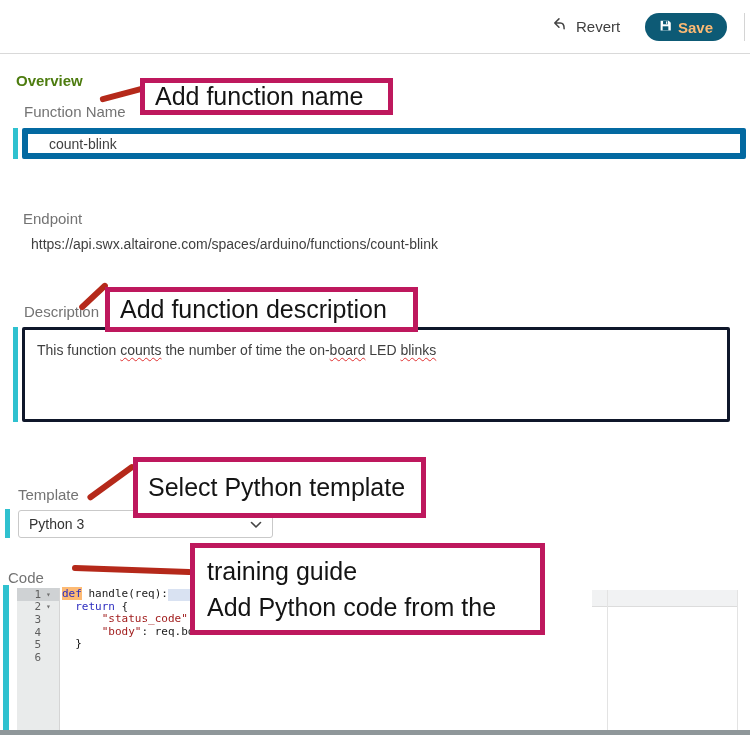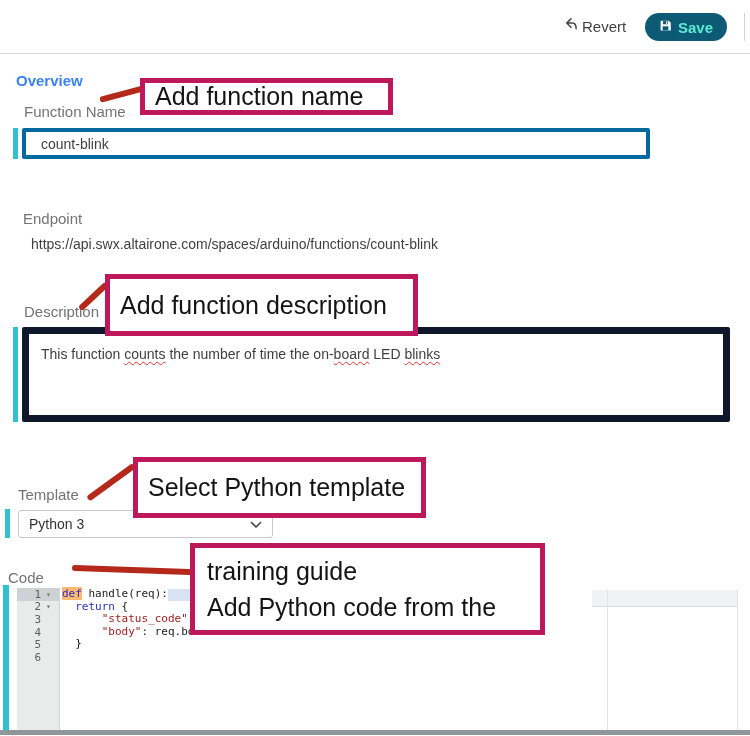--- a/index.html
+++ b/index.html
@@ -2,50 +2,50 @@
 <html><head>
 <meta charset="utf-8">
 <style>
   html,body{margin:0;padding:0;background:#fff;}
   .page{position:relative;width:750px;height:736px;background:#fff;overflow:hidden;
         font-family:"Liberation Sans",sans-serif;}
   .abs{position:absolute;}
 
   
   .page-title{left:16px;top:14px;font-size:21px;color:#6e6e6e;}
-  .revert{left:563px;top:17px;display:flex;align-items:center;gap:4px;cursor:pointer;}
+  .revert{left:551px;top:17px;display:flex;align-items:center;gap:10px;cursor:pointer;}
   .revert-label{font-size:15px;color:#3f3f3f;}
   .save-btn{left:645px;top:13px;width:82px;height:28px;background:#0d5a75;border-radius:14px;
             display:flex;align-items:center;justify-content:center;gap:6px;cursor:pointer;border:none;}
-  .save-label{color:#5eead4;font-size:15px;font-weight:600;}
+  .save-label{color:#fdba74;font-size:15px;font-weight:600;}
   .header-divider{left:0;top:53px;width:750px;height:1px;background:#d9d9d9;}
   .header-right-divider{left:744px;top:13px;width:1px;height:28px;background:#d4d4d4;}
 
   
-  .overview-heading{left:16px;top:72px;font-size:15px;font-weight:700;color:#3b82f6;}
+  .overview-heading{left:16px;top:72px;font-size:15px;font-weight:700;color:#4d7c0f;}
   .field-label{font-size:15px;color:#737373;text-align:center;}
   .lbl-fn{left:24px;top:103px;}
   .lbl-endpoint{left:23px;top:210px;}
   .lbl-desc{left:24px;top:303px;}
   .lbl-template{left:18px;top:486px;}
   .lbl-code{left:8px;top:569px;}
 
   
   .teal-bar{background:#2fc1cf;}
   .bar-name{left:13px;top:128px;width:5px;height:31px;}
   .bar-desc{left:13px;top:327px;width:5px;height:95px;}
   .bar-template{left:5px;top:509px;width:5px;height:29px;}
   .bar-code{left:3px;top:585px;width:6px;height:146px;}
 
   
-  .name-input{left:22px;top:128px;width:628px;height:31px;border:4px solid #0369a1;border-radius:2px;
-              box-sizing:border-box;padding:0 15px;font-family:"Liberation Sans",sans-serif;
+  .name-input{left:22px;top:128px;width:724px;height:31px;border:6px solid #0369a1;border-radius:2px;
+              box-sizing:border-box;padding:0 21px;font-family:"Liberation Sans",sans-serif;
               font-size:14px;color:#3f3f3f;outline:none;background:#fff;}
   .endpoint-url{left:31px;top:236px;font-size:14px;color:#3f3f3f;}
-  .desc-box{left:22px;top:327px;width:708px;height:95px;border:7px solid #0f172a;border-radius:2px;
+  .desc-box{left:22px;top:327px;width:708px;height:95px;border:3px solid #0f172a;border-radius:2px;
             box-sizing:border-box;padding:12px 12px;font-size:14px;color:#3f3f3f;background:#fff;}
   .wavy{text-decoration:underline wavy #e03131 1px;text-underline-offset:2px;}
   .select-box{left:18px;top:510px;width:255px;height:28px;border:1px solid #c9c9c9;border-radius:3px;
               box-sizing:border-box;background:#fff;display:flex;align-items:center;
               padding:0 10px;cursor:pointer;}
   .select-value{font-size:14px;color:#333;flex:1;}
   .gutter{left:17px;top:588px;width:43px;height:142px;background:#e9ebeb;border-right:1px solid #d5d5d5;box-sizing:border-box;}
   .gutter-row{display:flex;align-items:center;height:12.6px;font-family:"DejaVu Sans Mono",monospace;
               font-size:11px;color:#5f5f5f;}
   .gutter-row.active{background:#cfd2d4;}
@@ -63,21 +63,21 @@
   
   .right-strip{left:592px;top:590px;width:145px;height:17px;background:#f1f2f3;border-bottom:1px solid #dcdcdc;box-sizing:border-box;}
   .right-vline-1{left:607px;top:590px;width:1px;height:140px;background:#e3e3e3;}
   .right-vline-2{left:737px;top:590px;width:1px;height:140px;background:#e3e3e3;}
   .bottom-scrollbar{left:0;top:730px;width:750px;height:5px;background:#8f979a;}
 
   
   .ann-box{background:#fff;border:5px solid #be185d;box-sizing:border-box;color:#141414;
            font-size:25px;display:flex;flex-direction:column;justify-content:center;z-index:5;}
   .ann-name{left:140px;top:78px;width:253px;height:37px;padding-left:10px;}
-  .ann-desc{left:105px;top:274px;width:313px;height:62px;padding-left:10px;}
+  .ann-desc{left:105px;top:287px;width:313px;height:45px;padding-left:10px;}
   .ann-template{left:133px;top:457px;width:293px;height:61px;padding-left:10px;}
   .ann-code{left:190px;top:543px;width:355px;height:92px;padding-left:12px;line-height:36px;}
   .ann-line{background:#b5291a;height:6px;border-radius:3px;transform-origin:left center;z-index:4;}
   .line-name{left:100px;top:97px;width:47px;transform:rotate(-15deg);}
   .line-desc{left:80px;top:306px;width:37px;transform:rotate(-43deg);}
   .line-template{left:88px;top:496px;width:57px;transform:rotate(-36deg);}
   .line-code{left:72px;top:565px;width:120px;transform:rotate(2deg);}
 </style>
 </head>
 <body>

